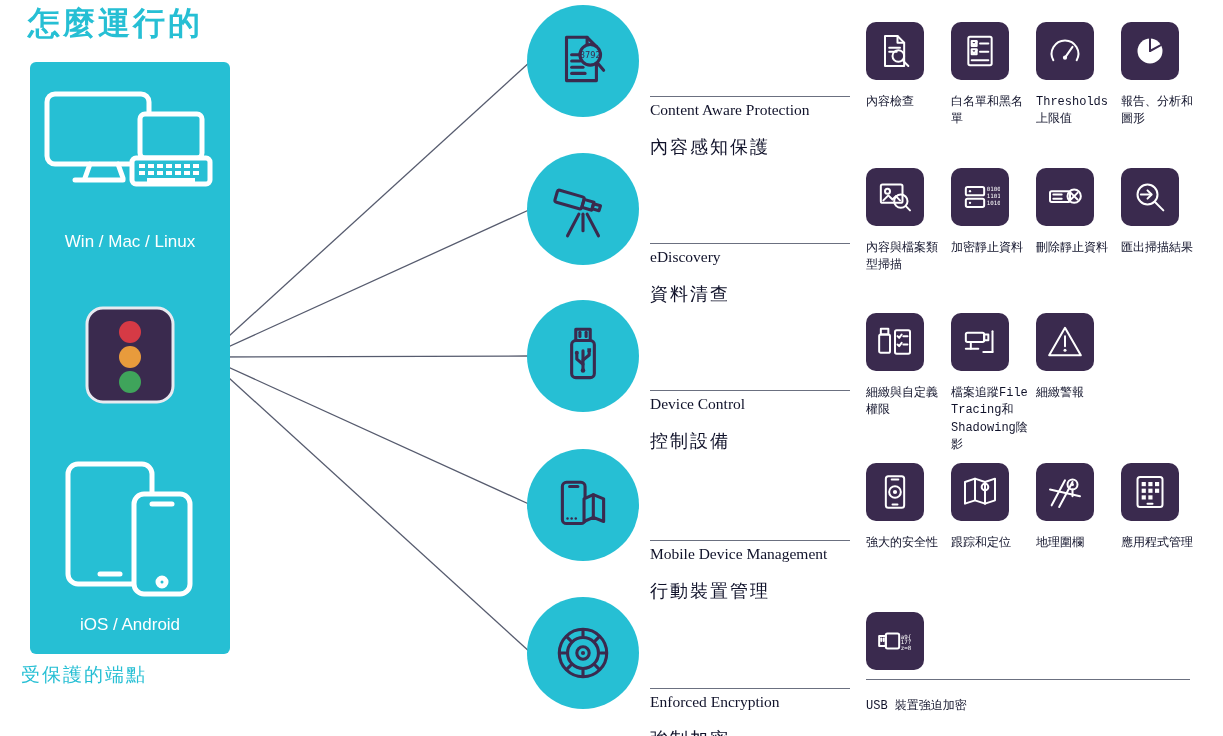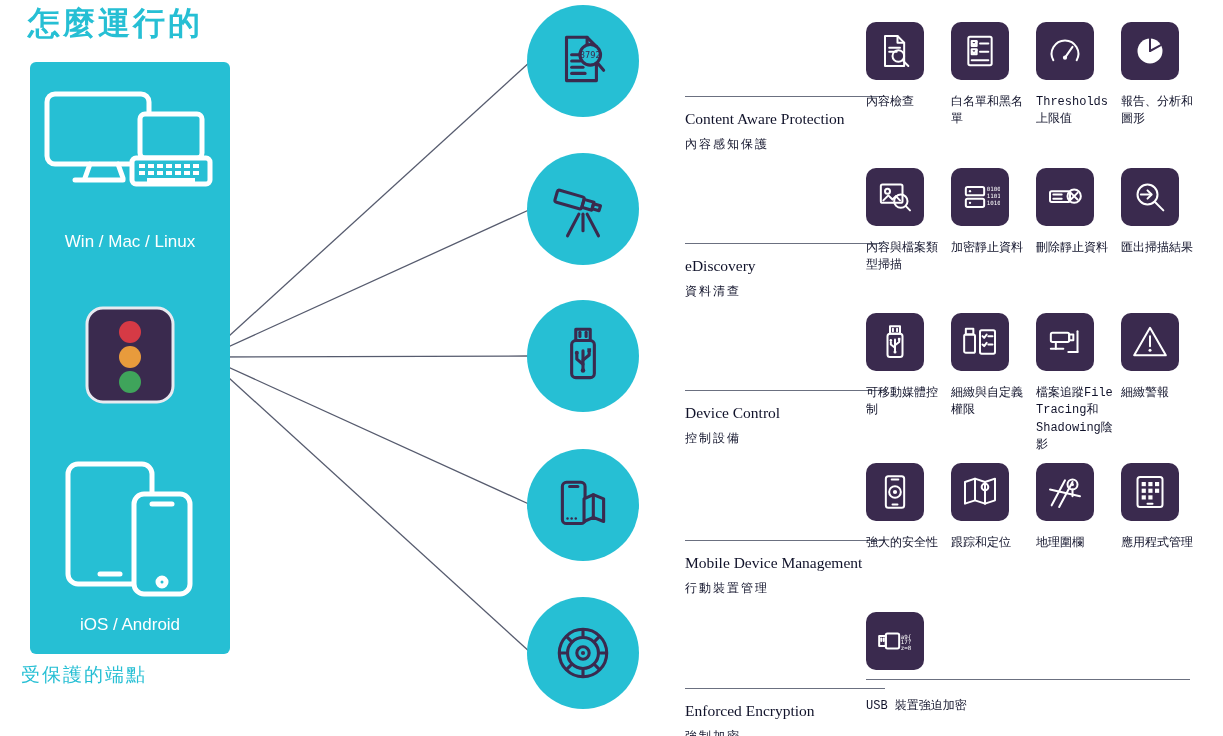--- a/index.html
+++ b/index.html
@@ -20,24 +20,24 @@
                  font-family:"Liberation Sans","DejaVu Sans",sans-serif; font-size:17px; }
   .computers { position:absolute; left:13px; top:28px; }
   .traffic   { position:absolute; left:50%; transform:translateX(-50%); top:243px; }
   .devices   { position:absolute; left:50%; transform:translateX(-50%); top:398px; }
   .panel-caption { position:absolute; left:21px; top:662px; color:var(--teal);
                    font-size:19px; letter-spacing:2px;font-family:Liberation Mono, monospace; }
 
   .node { position:absolute; width:112px; height:112px; border-radius:50%;
           background:var(--teal); display:flex; align-items:center; justify-content:center; }
 
-  .module-label { position:absolute; left:685px; width:200px;
-                  border-top:1px solid var(--rule); padding-top:13px; color:var(--ink); }
+  .module-label { position:absolute; left:650px; width:200px;
+                  border-top:1px solid var(--rule); padding-top:4px; color:var(--ink); }
   .m-en { font-size:15.5px; }
-  .m-zh { font-size:12px; margin-top:8px; letter-spacing:2px; }
+  .m-zh { font-size:18px; margin-top:16px; letter-spacing:2px; }
 
   .feat-row { position:absolute; left:866px; display:flex; }
   .feat { width:85px; }
   .feat.wide { width:170px; }
   .tile { width:58px; height:58px; background:var(--purple); border-radius:10px;
           display:flex; align-items:center; justify-content:center; }
   .cap { margin-top:14px; font-size:12px; line-height:1.45; color:var(--ink); width:82px;font-family:Liberation Mono, monospace; }
   .feat.wide .cap { width:160px; margin-top:28px; }
 
   svg.glyph { stroke:#fff; fill:none; stroke-width:2.4;
@@ -422,28 +422,20 @@
           </svg>
       </div>
       <div class="cap">匯出掃描結果</div>
     </div>
   </div>
 
   <div class="feat-row" style="top:313px">
     <div class="feat">
       <div class="tile">
         <svg class="glyph" width="40" height="40" viewBox="0 0 48 48">
-            <use href="#s-usb"></use>
-          </svg>
-      </div>
-      <div class="cap">可移動媒體控制</div>
-    </div>
-    <div class="feat">
-      <div class="tile">
-        <svg class="glyph" width="40" height="40" viewBox="0 0 48 48">
             <use href="#s-usb-perms"></use>
           </svg>
       </div>
       <div class="cap">細緻與自定義權限</div>
     </div>
     <div class="feat">
       <div class="tile">
         <svg class="glyph" width="40" height="40" viewBox="0 0 48 48">
             <use href="#s-cctv"></use>
           </svg>

